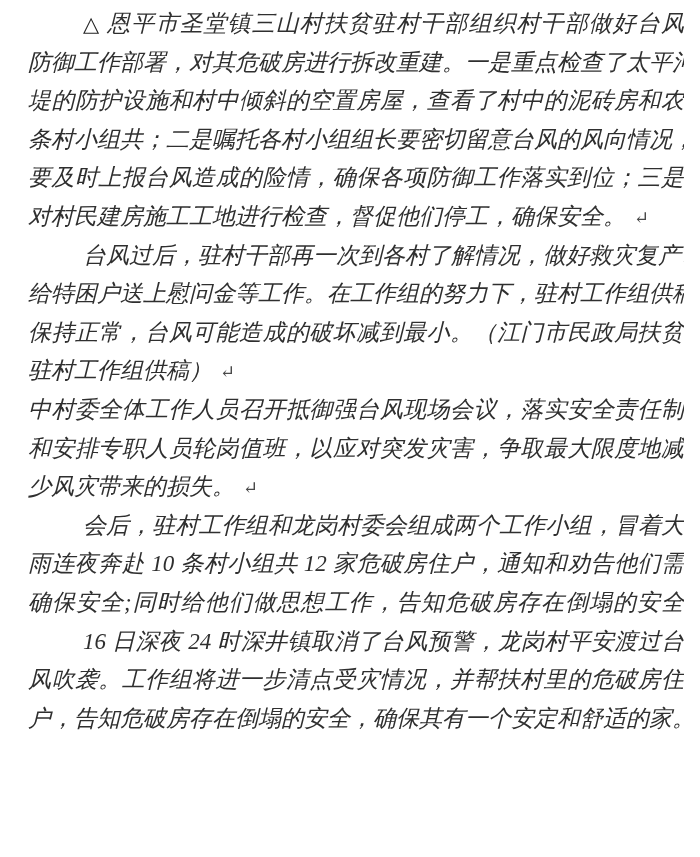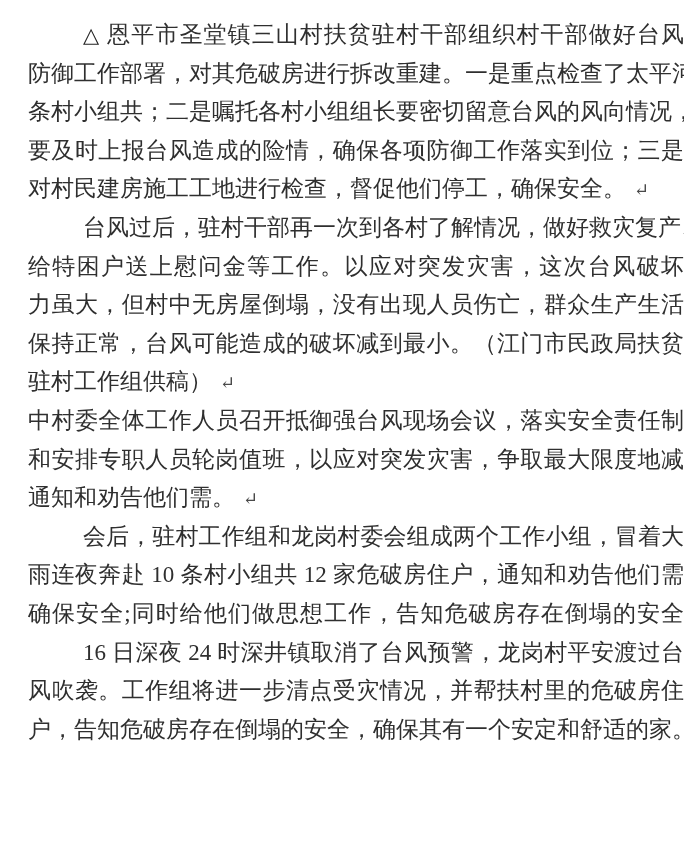--- a/index.html
+++ b/index.html
@@ -9,23 +9,24 @@
   }
   body {
     width: 700px;
     height: 857px;
     position: relative;
     overflow: hidden;
     font-family: "Liberation Serif", "DejaVu Serif", serif;
   }
   .page {
     position: absolute;
-    top: 16px;
+    top: 5px;
     left: 28px;
     width: 656px;
+    font-style: italic;
   }
   .line {
     font-size: 23px;
     line-height: 38.6px;
     height: 38.6px;
     color: #2f2f2f;
     white-space: nowrap;
     overflow: hidden;
     text-align: left;
   }
@@ -59,43 +60,43 @@
 </style>
 </head>
 <body>
 
 <div class="page">
 
   <div class="line j i"><span class="mk">△</span><span>恩平市圣堂镇三山村扶贫驻村干部组织村干部做好台风</span></div>
 
   <div class="line j"><span>防御工作部署，对其危破房进行拆改重建。一是重点检查了太平河</span></div>
 
+  <div class="line j"><span>堤的防护设施和村中倾斜的空置房屋，查看了村中的泥砖房和农</span></div>
 
   <div class="line j"><span>条村小组共；二是嘱托各村小组组长要密切留意台风的风向情况，</span></div>
 
   <div class="line j"><span>要及时上报台风造成的险情，确保各项防御工作落实到位；三是</span></div>
 
   <div class="line last"><span>对村民建房施工工地进行检查，督促他们停工，确保安全。</span><span class="rm">↵</span></div>
 
   <div class="line j i"><span>台风过后，驻村干部再一次到各村了解情况，做好救灾复产、</span></div>
 
-  <div class="line j"><span>给特困户送上慰问金等工作。以应对突发灾害，这次台风破坏</span></div>
+  <div class="line j"><span>给特困户送上慰问金等工作。在工作组的努力下，驻村工作组供稿</span></div>
 
-  <div class="line j"><span>力虽大，但村中无房屋倒塌，没有出现人员伤亡，群众生产生活</span></div>
 
   <div class="line j"><span>保持正常，台风可能造成的破坏减到最小。（江门市民政局扶贫</span></div>
 
   <div class="line last"><span>驻村工作组供稿）</span><span class="rm">↵</span></div>
 
 
   <div class="line j"><span>中村委全体工作人员召开抵御强台风现场会议，落实安全责任制</span></div>
 
   <div class="line j"><span>和安排专职人员轮岗值班，以应对突发灾害，争取最大限度地减</span></div>
 
-  <div class="line last"><span>通知和劝告他们需。</span><span class="rm">↵</span></div>
+  <div class="line last"><span>少风灾带来的损失。</span><span class="rm">↵</span></div>
 
   <div class="line j i"><span>会后，驻村工作组和龙岗村委会组成两个工作小组，冒着大</span></div>
 
   <div class="line j"><span>雨连夜奔赴 10 条村小组共 12 家危破房住户，通知和劝告他们需</span></div>
 
   <div class="line j"><span>确保安全;同时给他们做思想工作，告知危破房存在倒塌的安全</span></div>
 
 
   <div class="line j i"><span>16 日深夜 24 时深井镇取消了台风预警，龙岗村平安渡过台</span></div>
 

